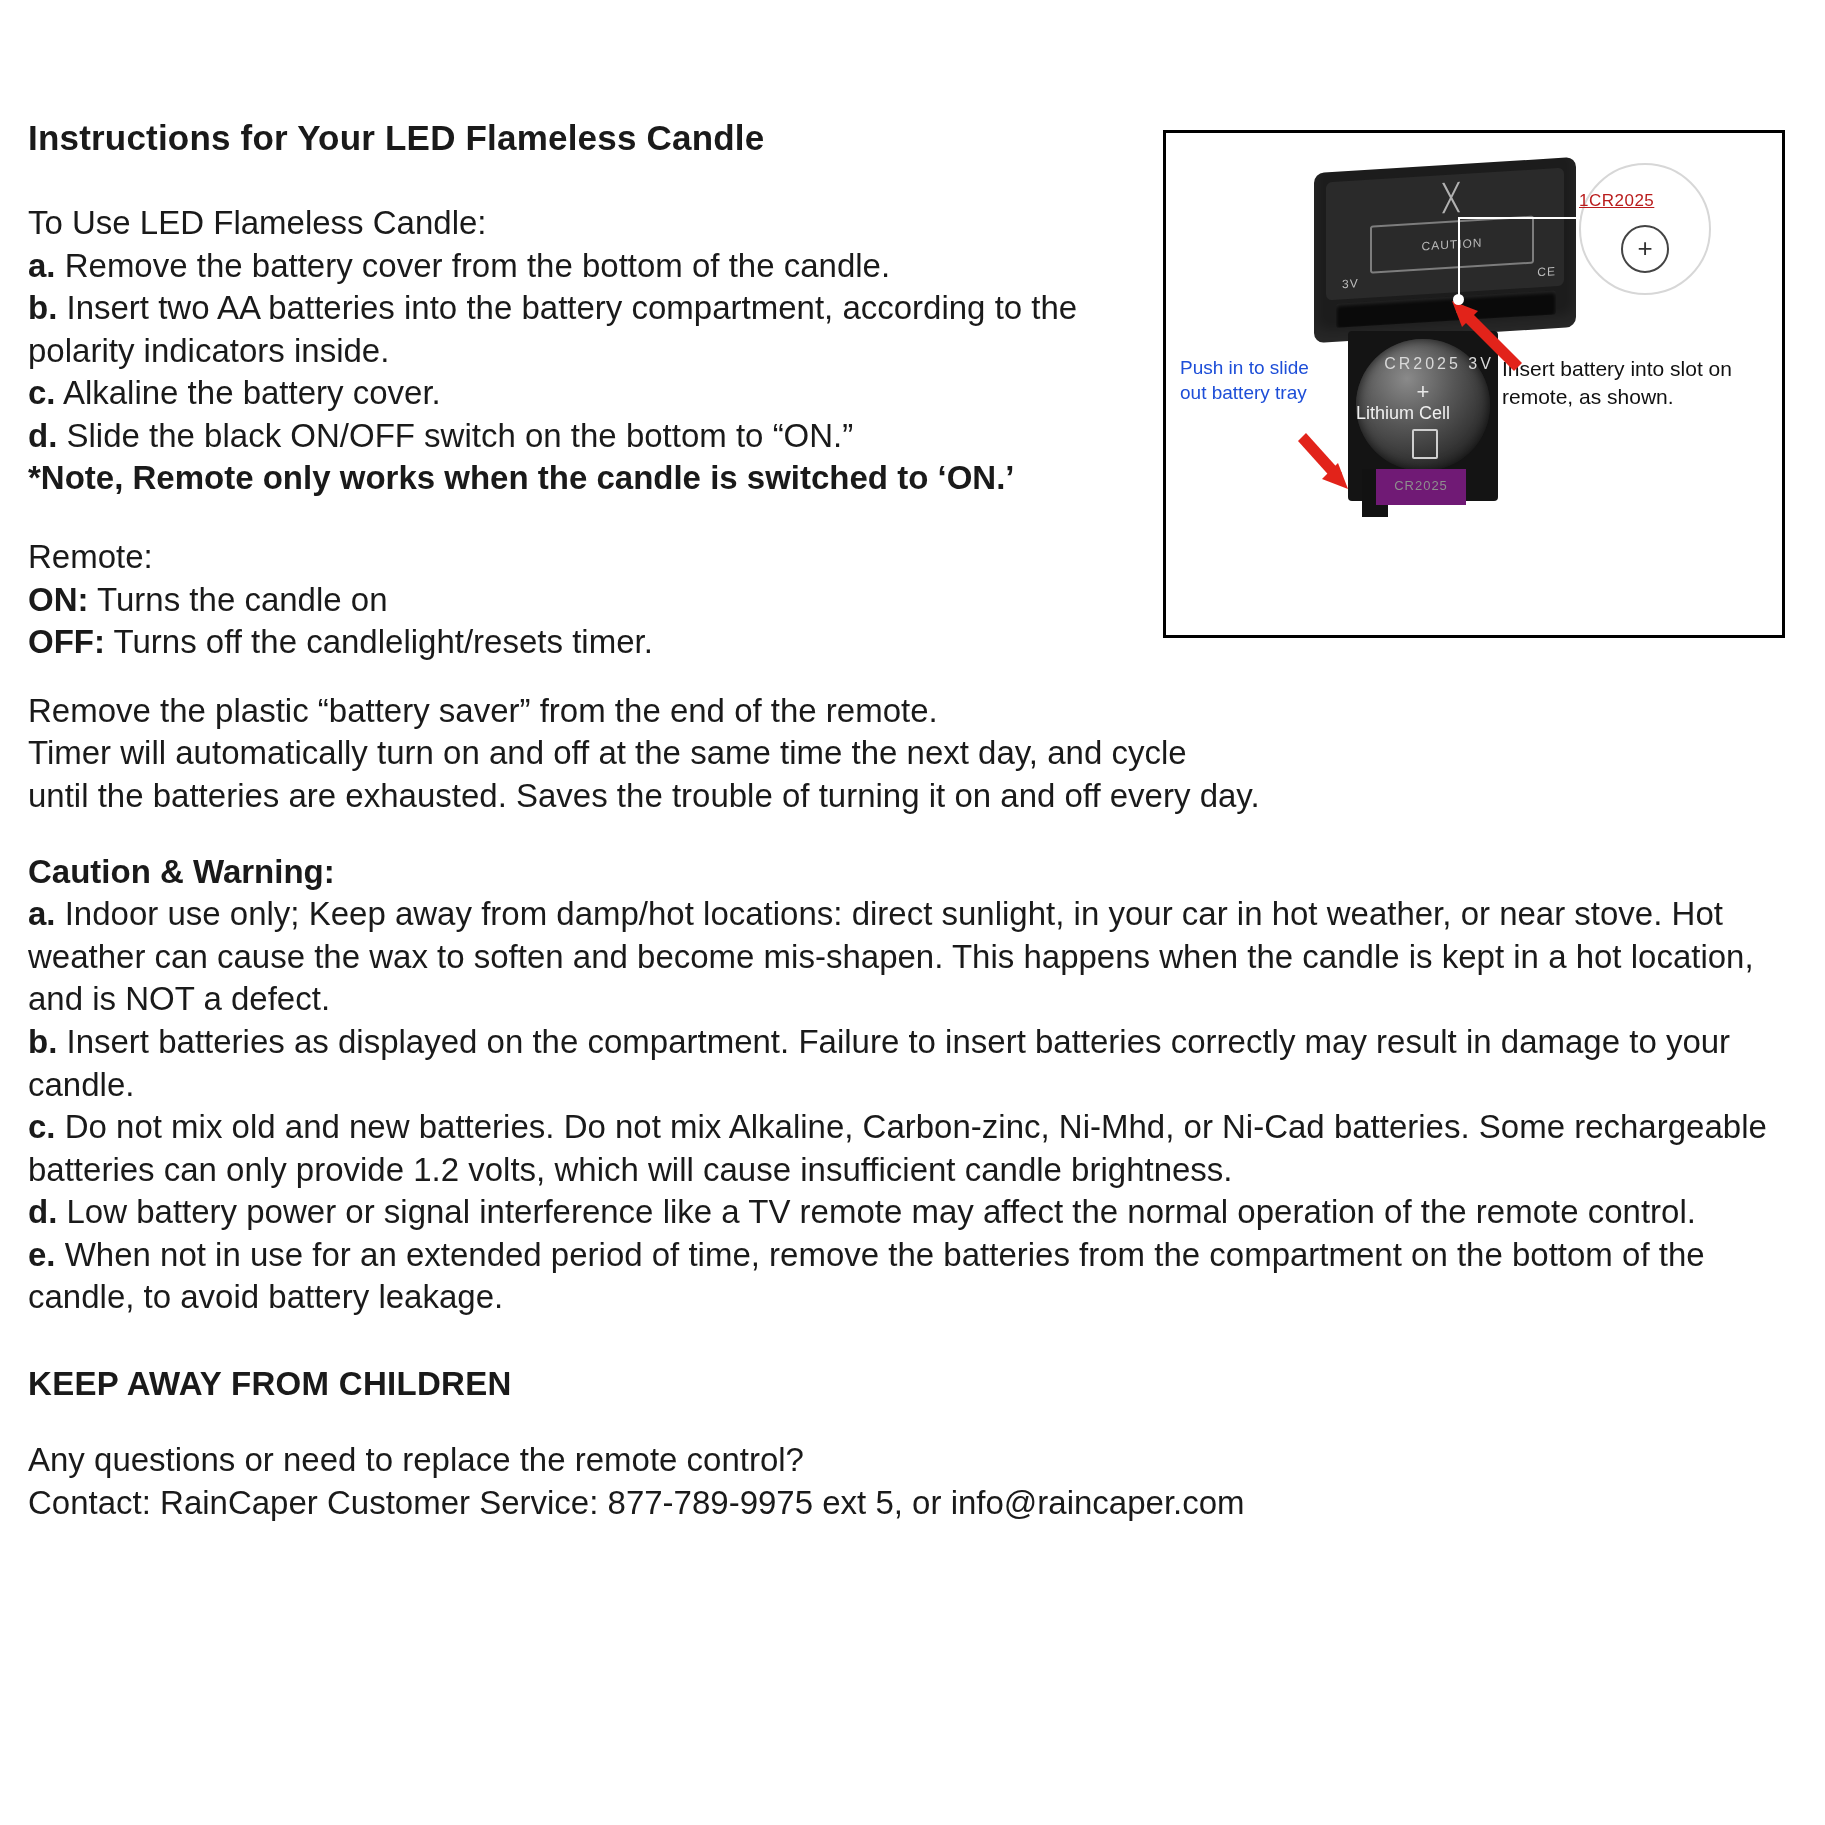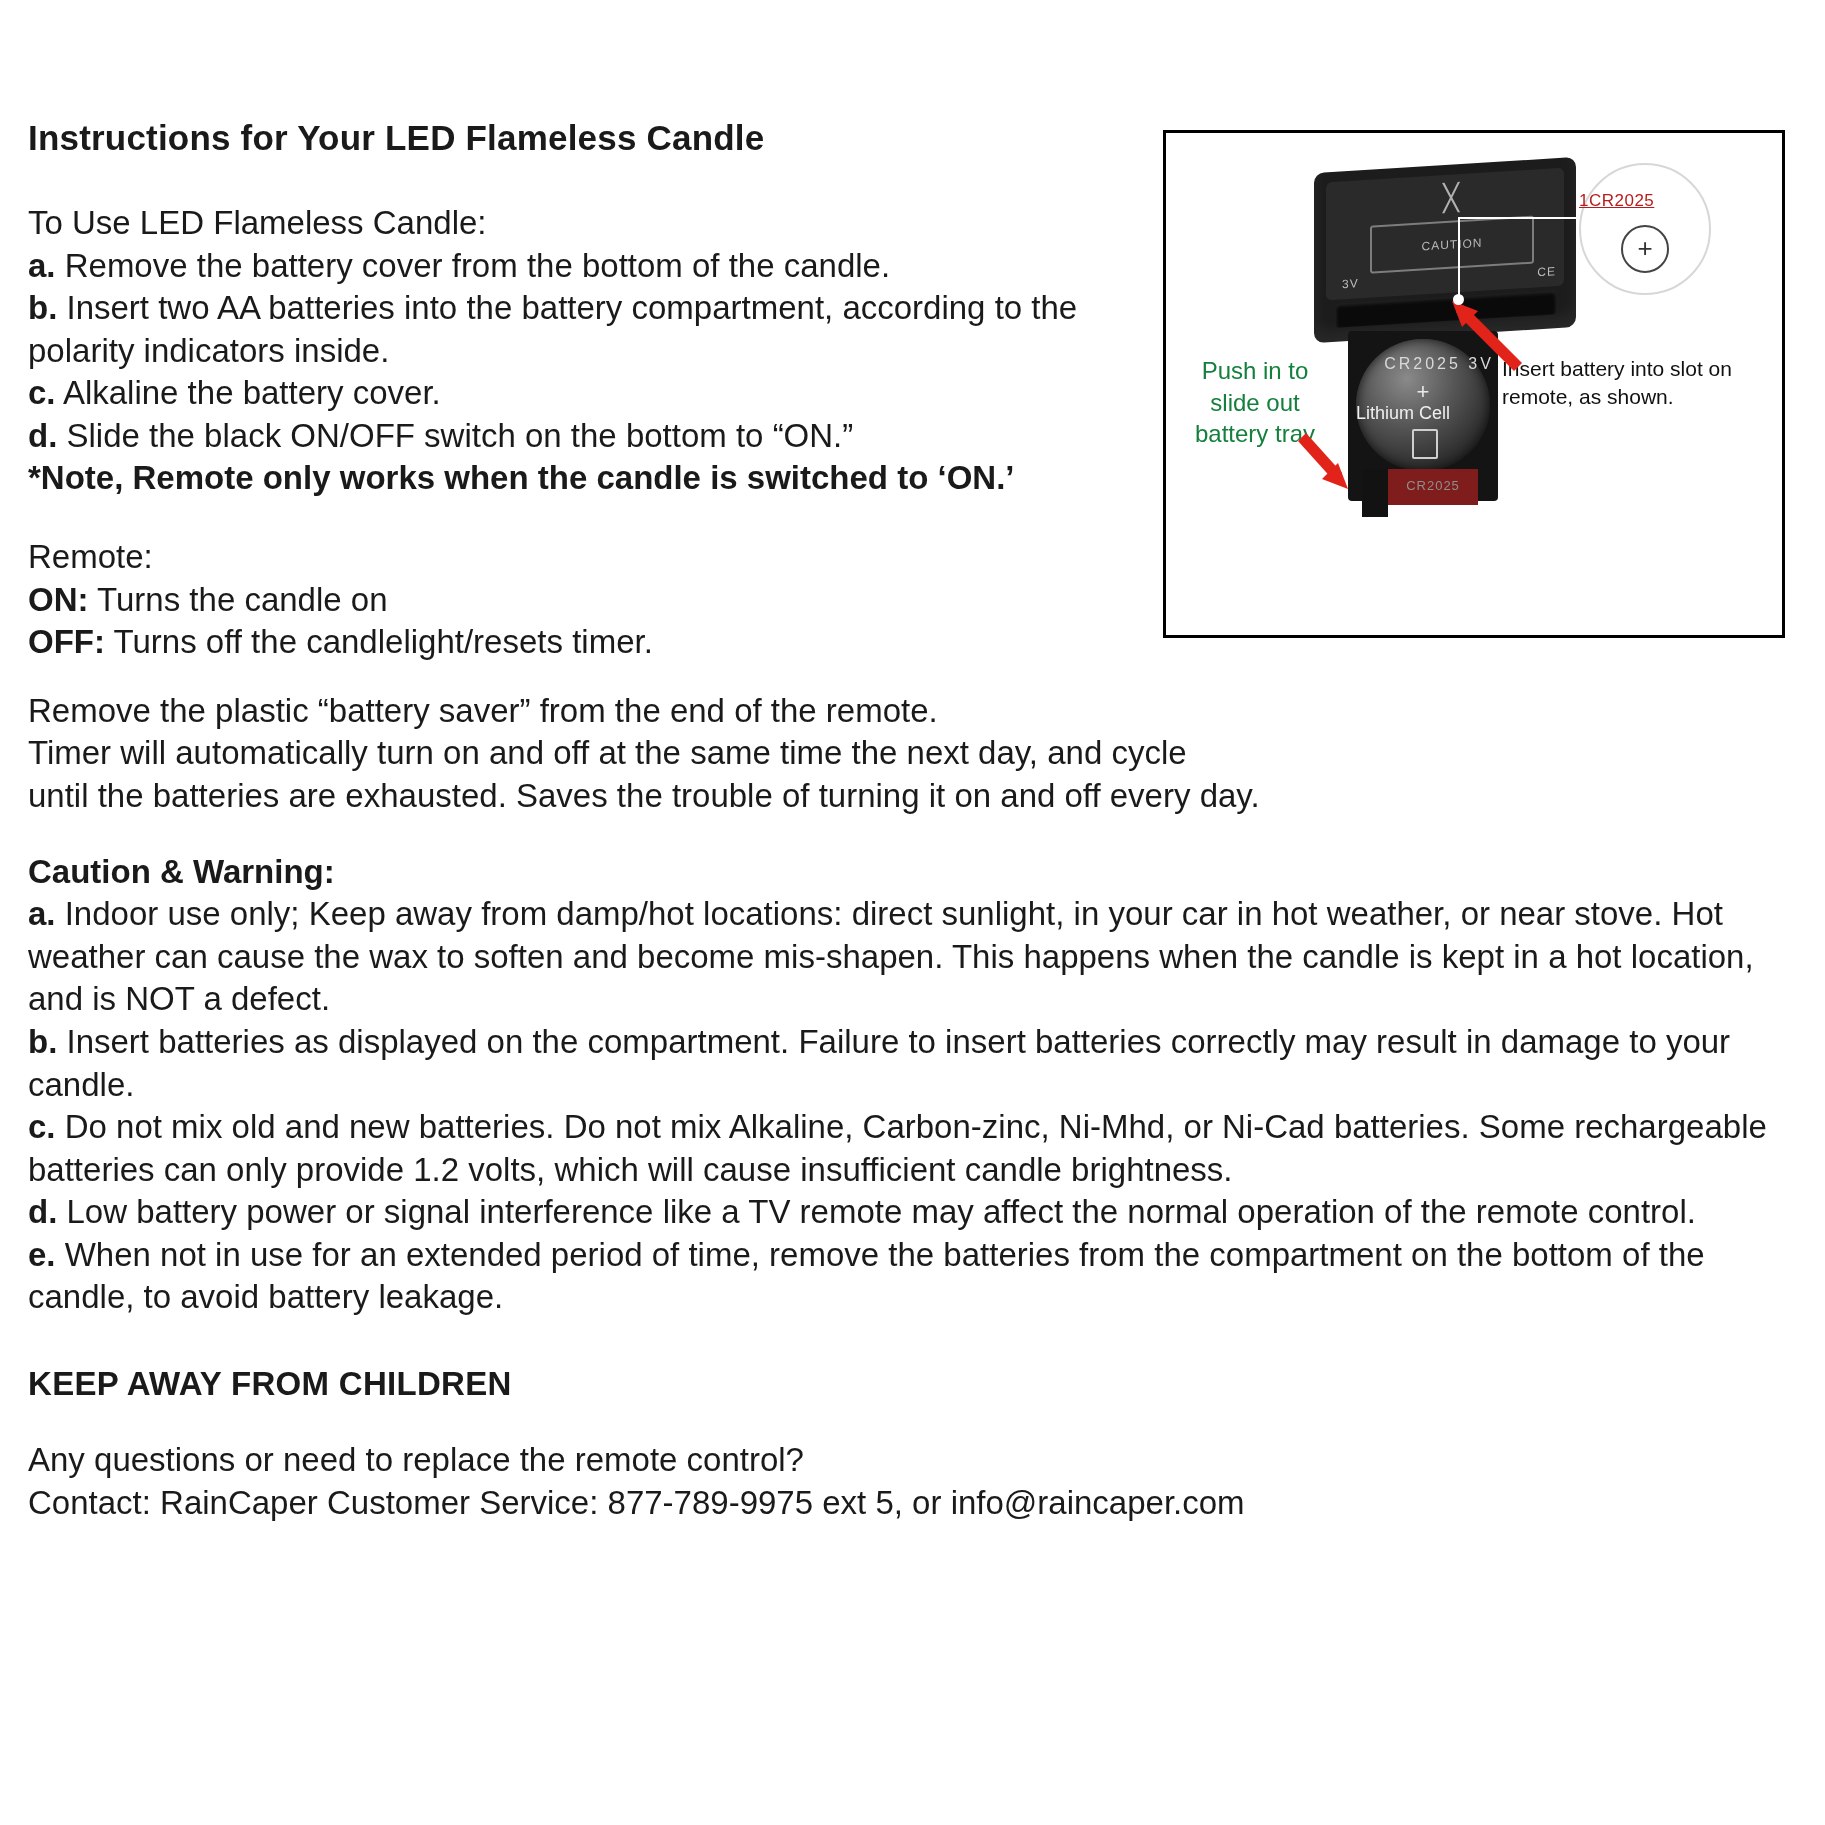--- a/index.html
+++ b/index.html
@@ -256,40 +256,40 @@
   .tray-tab {
     position: absolute;
     left: 196px;
     top: 336px;
     width: 26px;
     height: 48px;
     background: #121212;
   }
   .tray-tab2 {
     position: absolute;
-    left: 222px;
+    left: 210px;
     top: 336px;
     width: 90px;
     height: 36px;
-    background: #7f1d1d;
+    background: #701a75;
     color: #8e8e8e;
     font-size: 13px;
     text-align: center;
     line-height: 34px;
     letter-spacing: 1px;
   }
   .cap-left {
     position: absolute;
     left: 14px;
     top: 222px;
     width: 150px;
-    font-size: 24px;
+    font-size: 19px;
     line-height: 1.32;
-    color: #15803d;
-    text-align: center;
+    color: #1d4ed8;
+    text-align: left;
   }
   .cap-right {
     position: absolute;
     left: 336px;
     top: 222px;
     width: 230px;
     font-size: 21px;
     line-height: 1.32;
     color: #111;
   }

